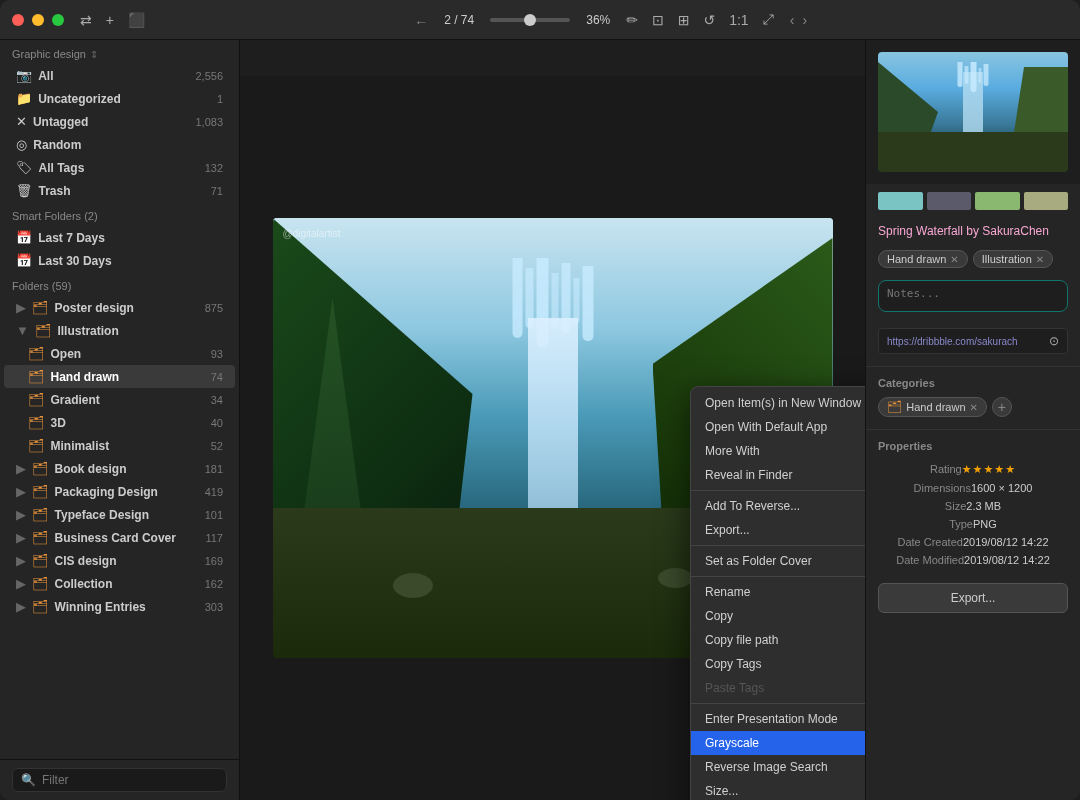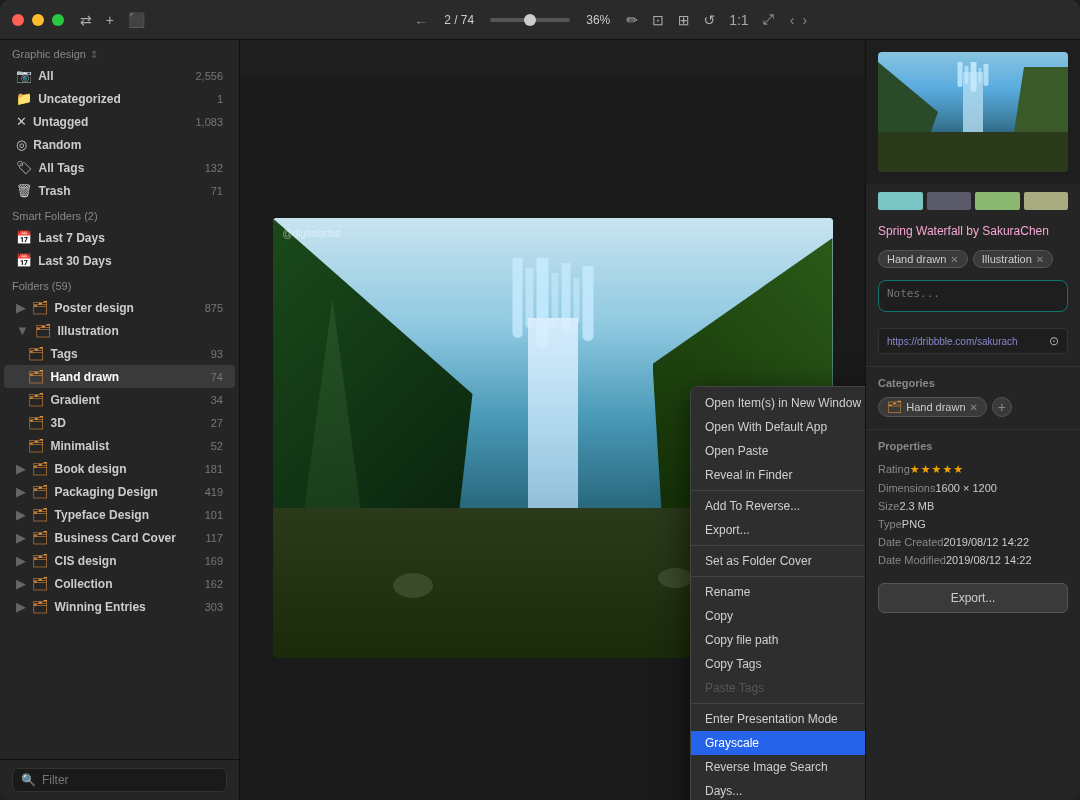--- a/index.html
+++ b/index.html
@@ -360,21 +360,21 @@
       border-radius: 50%;
       display: flex; align-items: center; justify-content: center;
       font-size: 14px; color: #888; cursor: pointer;
     }
 
     .properties-section {
       padding: 4px 12px;
     }
     .prop-row {
       display: flex;
-      justify-content: flex-start;
+      justify-content: center;
       padding: 3px 0;
       font-size: 11px;
     }
     .prop-label { color: #888; }
     .prop-value { color: #ccc; }
     .stars { color: #f0a000; letter-spacing: 1px; }
 
     .panel-divider {
       height: 1px;
       background: #333;
@@ -501,40 +501,40 @@
     </div>
 
     <div class="sidebar-item">
       <span class="item-icon folder-toggle">▼</span>
       <span class="item-icon folder-open">🗂</span>
       <span class="item-label">Illustration</span>
     </div>
 
     <div class="sidebar-item sidebar-indent">
       <span class="item-icon folder-closed">🗂</span>
-      <span class="item-label">Tags</span>
+      <span class="item-label">Open</span>
       <span class="item-count">93</span>
     </div>
 
     <div class="sidebar-item sidebar-indent active">
       <span class="item-icon folder-closed">🗂</span>
       <span class="item-label">Hand drawn</span>
       <span class="item-count">74</span>
     </div>
 
     <div class="sidebar-item sidebar-indent">
       <span class="item-icon folder-closed">🗂</span>
       <span class="item-label">Gradient</span>
       <span class="item-count">34</span>
     </div>
 
     <div class="sidebar-item sidebar-indent">
       <span class="item-icon folder-closed">🗂</span>
       <span class="item-label">3D</span>
-      <span class="item-count">27</span>
+      <span class="item-count">40</span>
     </div>
 
     <div class="sidebar-item sidebar-indent">
       <span class="item-icon folder-closed">🗂</span>
       <span class="item-label">Minimalist</span>
       <span class="item-count">52</span>
     </div>
 
     <div class="sidebar-item">
       <span class="item-icon folder-toggle">▶</span>
@@ -631,21 +631,21 @@
     <div class="context-menu">
       <div class="menu-item">
         <span>Open Item(s) in New Window</span>
 
       </div>
       <div class="menu-item">
         <span>Open With Default App</span>
 
       </div>
       <div class="menu-item">
-        <span>Open Paste</span>
+        <span>More With</span>
 
       </div>
       <div class="menu-item">
         <span>Reveal in Finder</span>
 
       </div>
       <div class="menu-divider"></div>
       <div class="menu-item">
         <span>Add To Reverse...</span>
 
@@ -686,21 +686,21 @@
       </div>
       <div class="menu-item highlighted">
         <span>Grayscale</span>
 
       </div>
       <div class="menu-item">
         <span>Reverse Image Search</span>
 
       </div>
       <div class="menu-item">
-        <span>Days...</span>
+        <span>Size...</span>
 
       </div>
       <div class="menu-divider"></div>
       <div class="menu-item">
         <span>Remove from this Folder</span>
 
       </div>
       <div class="menu-item">
         
         

